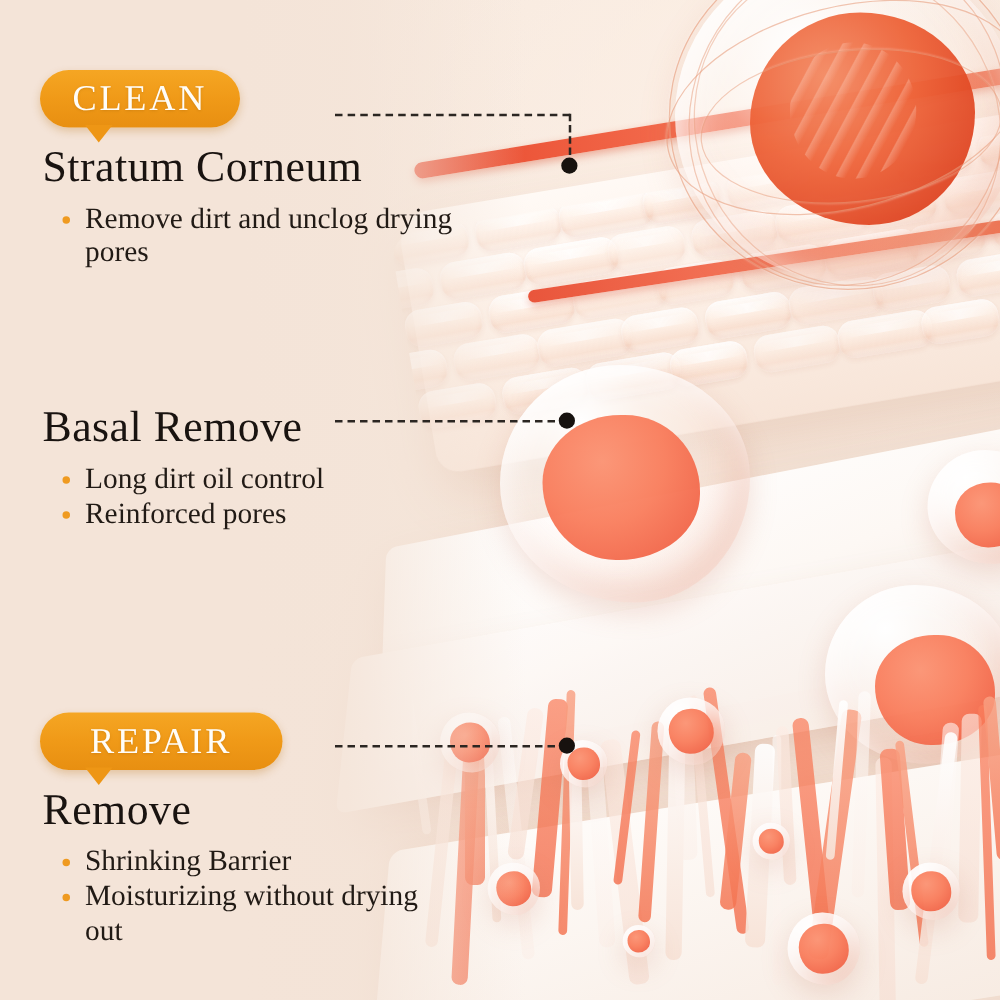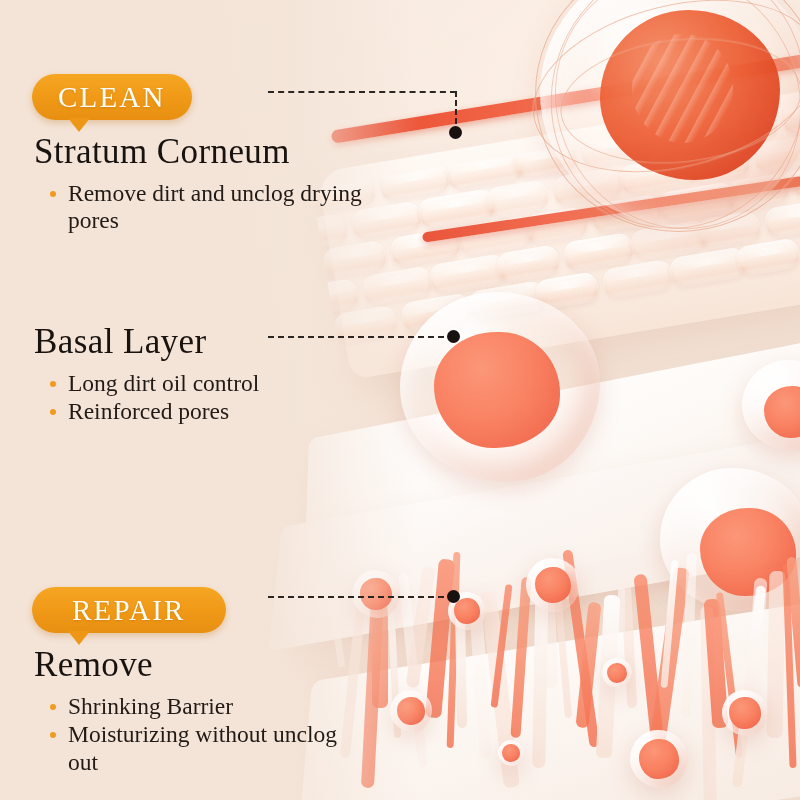--- a/index.html
+++ b/index.html
@@ -425,44 +425,44 @@
   <div class="leader">
     <div class="seg-h" style="left:268px; top:336px; width:186px;"></div>
     <div class="dot" style="left:447px; top:330px;"></div>
   </div>
 
   <div class="leader">
     <div class="seg-h" style="left:268px; top:596px; width:186px;"></div>
     <div class="dot" style="left:447px; top:590px;"></div>
   </div>
 
-  <div class="block" style="top:74px;">
+  <div class="block" style="top:56px;">
     <div class="badge">
       <span class="badge-text">CLEAN</span>
       <span class="tail"></span>
     </div>
     <div class="layer-title">Stratum Corneum</div>
     <ul class="bullets">
       <li>Remove dirt and unclog drying pores</li>
     </ul>
   </div>
 
   <div class="block" style="top:310px;">
-    <div class="layer-title">Basal Layer</div>
+    <div class="layer-title">Basal Remove</div>
     <ul class="bullets">
       <li>Long dirt oil control</li>
       <li>Reinforced pores</li>
     </ul>
   </div>
 
   <div class="block" style="top:570px;">
-    <div class="badge" style="padding:0 40px;margin-top:17px;">
+    <div class="badge" style="padding:0 40px;">
       <span class="badge-text">REPAIR</span>
       <span class="tail"></span>
     </div>
     <div class="layer-title">Remove</div>
     <ul class="bullets">
       <li>Shrinking Barrier</li>
-      <li>Moisturizing without unclog out</li>
+      <li>Moisturizing without drying out</li>
     </ul>
   </div>
 
 </div>
 
 </body></html>

